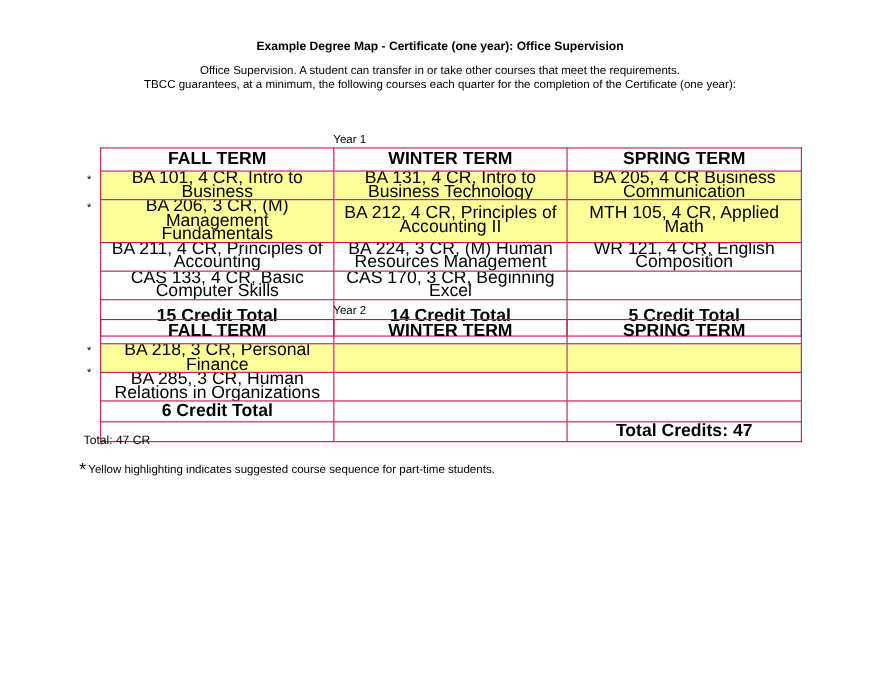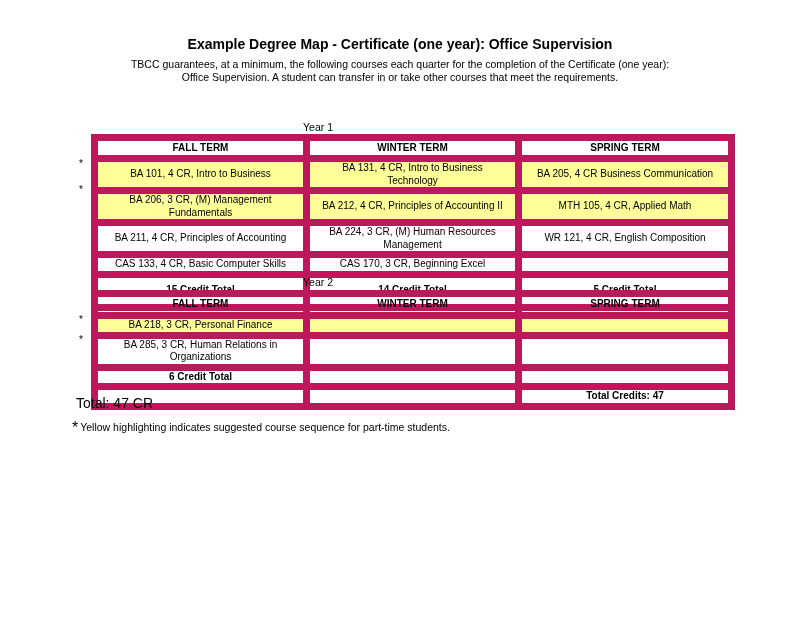--- a/index.html
+++ b/index.html
@@ -1,40 +1,40 @@
 <!DOCTYPE html>
 <html><head>
 <meta charset="utf-8">
 <style>
   html, body { margin:0; padding:0; background:#ffffff; }
   body { width:800px; height:618px; position:relative; overflow:hidden;
          font-family:"Liberation Sans", sans-serif; color:#000; }
   .title { position:absolute; left:0; width:800px; top:36px; text-align:center;
-           font-size:14px; font-weight:bold; }
+           font-size:11px; font-weight:bold; }
   .subtitle { position:absolute; left:100px; width:600px; top:58px; text-align:center;
               font-size:10.5px; line-height:13px; }
   .year-label { position:absolute; left:303px; width:212px; font-size:10.5px; }
   table.map { position:absolute; left:91px; width:637px; border-collapse:collapse; table-layout:fixed; }
-  table.map td, table.map th { border:7px solid #be185d; text-align:center; vertical-align:middle;
-        font-size:10px; line-height:12.5px; padding:0 6px; overflow:hidden; }
+  table.map td, table.map th { border:1px solid #be185d; text-align:center; vertical-align:middle;
+        font-size:16px; line-height:12.5px; padding:0 6px; overflow:hidden; }
   table.map th { font-weight:bold; }
   table.map td.total { font-weight:bold; }
   tr.hl td { background:#ffff99; }
   .star { position:absolute; left:79px; font-size:10px; }
-  .grand-total { position:absolute; left:76px; top:395px; font-size:14px; }
+  .grand-total { position:absolute; left:76px; top:395px; font-size:11px; }
   .footnote { position:absolute; left:72px; top:419px; font-size:10.5px; }
   .footnote .big-star { font-size:16px; vertical-align:-2px; margin-right:2px; }
 </style>
 </head>
 <body>
 
 <div class="title">Example Degree Map - Certificate (one year): Office Supervision</div>
 <div class="subtitle">
+  <div>Office Supervision. A student can transfer in or take other courses that meet the requirements.</div>
   <div>TBCC guarantees, at a minimum, the following courses each quarter for the completion of the Certificate (one year):</div>
-  <div>Office Supervision. A student can transfer in or take other courses that meet the requirements.</div>
 </div>
 
 <div class="year-label" style="top:121px;">Year 1</div>
 
 <span class="star" style="top:158px;">*</span>
 <span class="star" style="top:184px;">*</span>
 
 <table class="map" style="top:134px;">
   <colgroup>
       <col style="width:212px">

